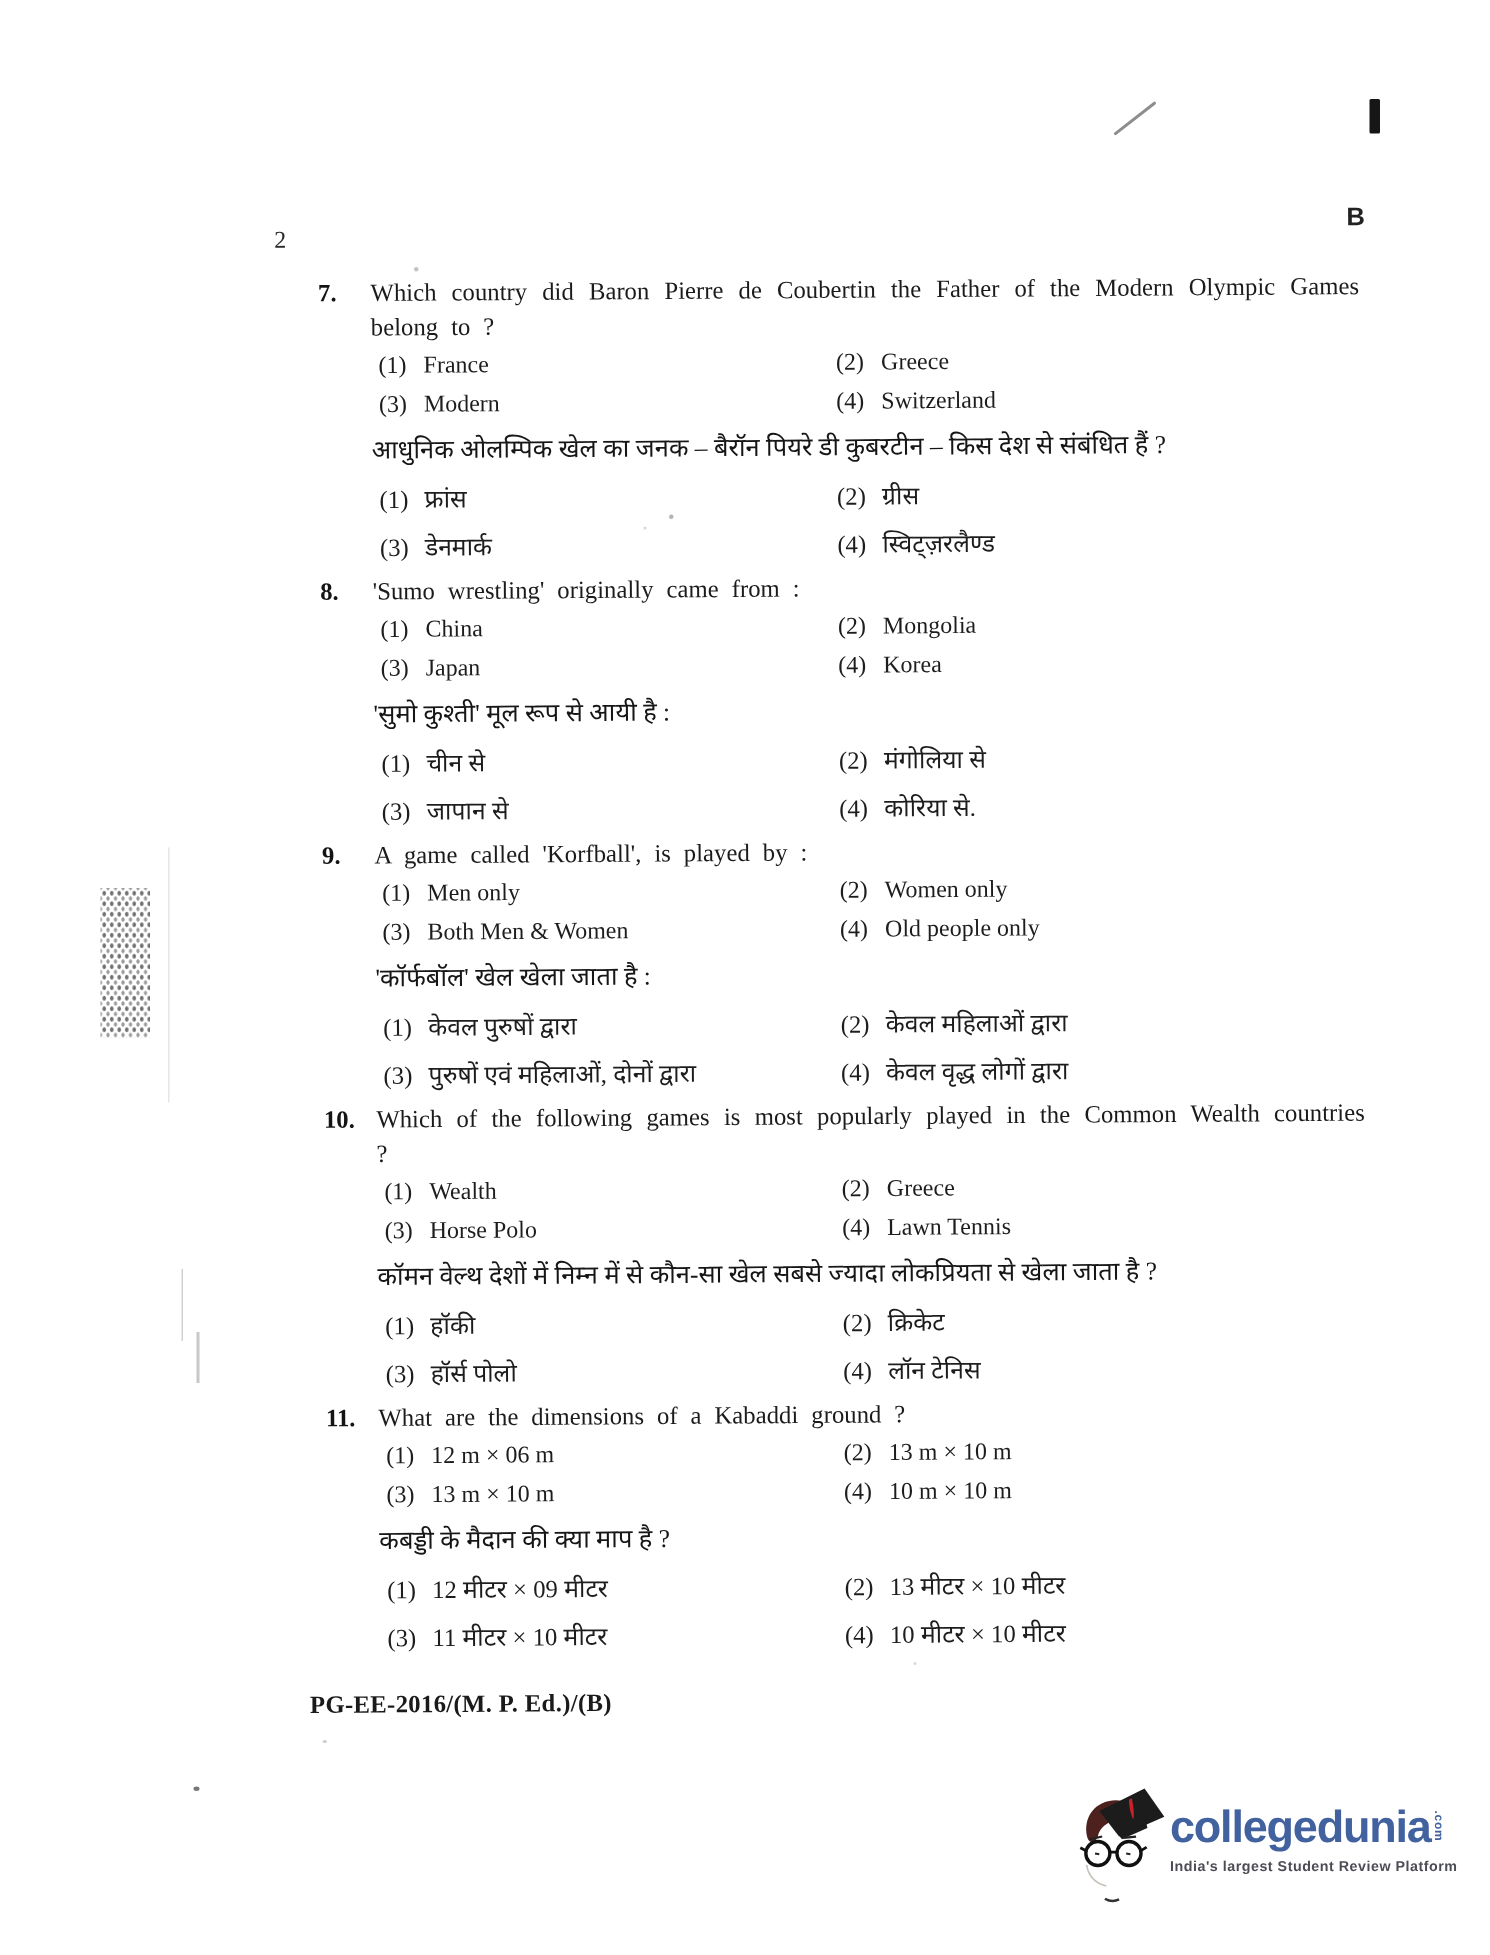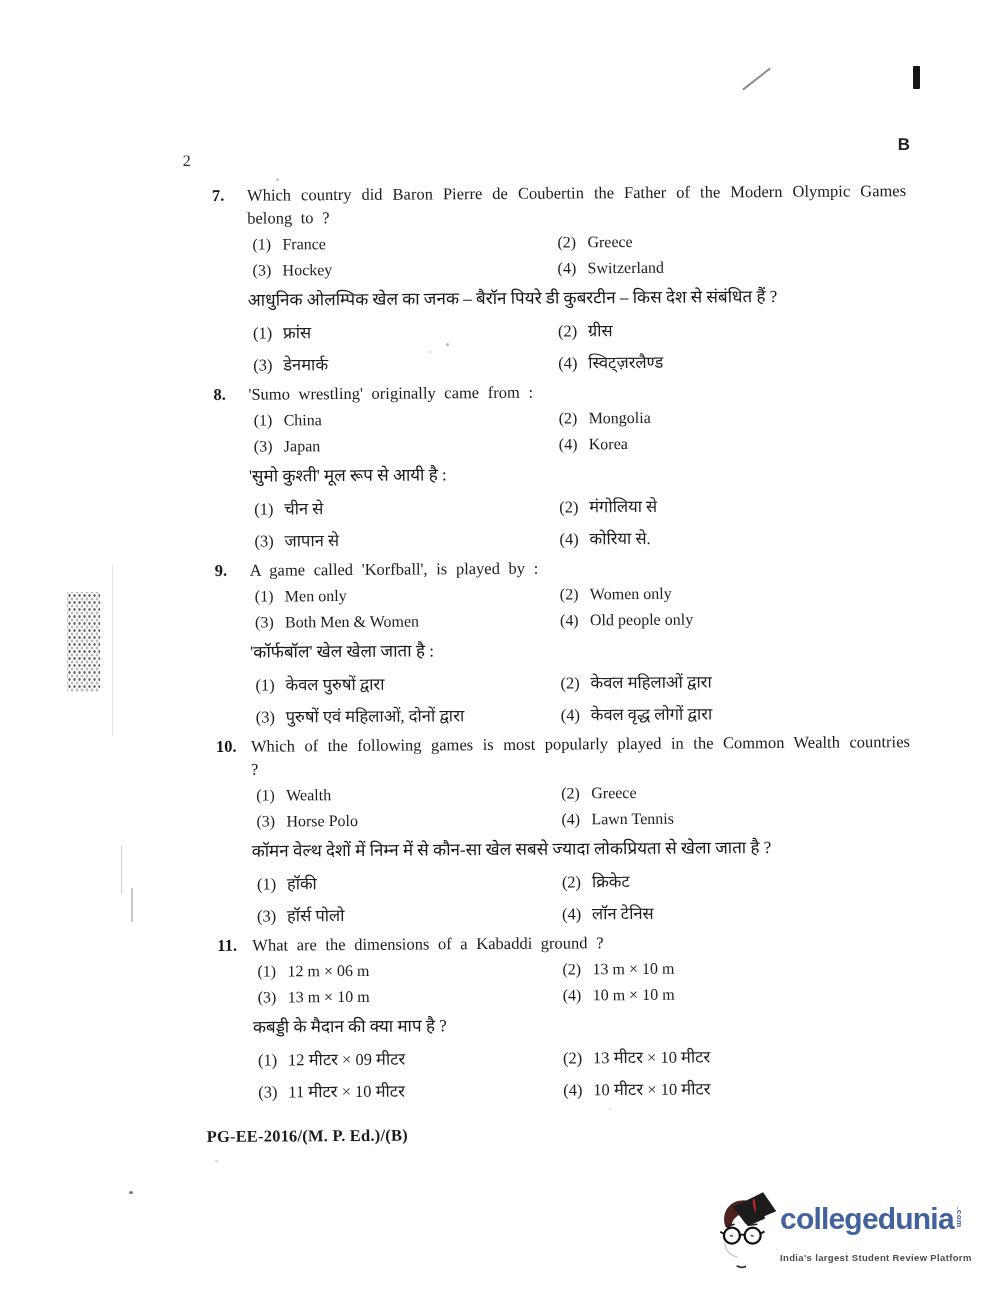--- a/index.html
+++ b/index.html
@@ -89,42 +89,42 @@
   .brand-row{display:flex;align-items:flex-start;}
   .brand-name{
     font-size:30px;font-weight:bold;letter-spacing:-0.8px;line-height:30px;
   }
   .brand-tld{
     writing-mode:vertical-rl;font-size:8px;font-weight:bold;
     letter-spacing:0.5px;margin-left:1px;margin-top:3px;line-height:8px;
   }
   .tagline{
     font-size:9.5px;font-weight:bold;letter-spacing:0.35px;
-    margin-top:18px;white-space:nowrap;
+    margin-top:5px;white-space:nowrap;
   }
 </style>
 </head>
 <body>
 
 <div class="scan">
 
   <div class="page-number">2</div>
   <div class="booklet-letter">B</div>
 
   <div class="questions">
 
     <div class="question">
       <span class="q-num">7.</span>
       <div class="q-text">Which country did Baron Pierre de Coubertin the Father of the Modern Olympic Games belong to ?</div>
       <div class="opt-row">
         <div class="opt"><span class="opt-num">(1)</span><span>France</span></div>
         <div class="opt second"><span class="opt-num">(2)</span><span>Greece</span></div>
       </div>
       <div class="opt-row">
-        <div class="opt"><span class="opt-num">(3)</span><span>Hockey</span></div>
+        <div class="opt"><span class="opt-num">(3)</span><span>Modern</span></div>
         <div class="opt second"><span class="opt-num">(4)</span><span>Switzerland</span></div>
       </div>
       <div class="q-text-hi">आधुनिक ओलम्पिक खेल का जनक – बैरॉन पियरे डी कुबरटीन – किस देश से संबंधित हैं ?</div>
       <div class="opt-row hi">
         <div class="opt"><span class="opt-num">(1)</span><span>फ्रांस</span></div>
         <div class="opt second"><span class="opt-num">(2)</span><span>ग्रीस</span></div>
       </div>
       <div class="opt-row hi">
         <div class="opt"><span class="opt-num">(3)</span><span>डेनमार्क</span></div>
         <div class="opt second"><span class="opt-num">(4)</span><span>स्विट्ज़रलैण्ड</span></div>

